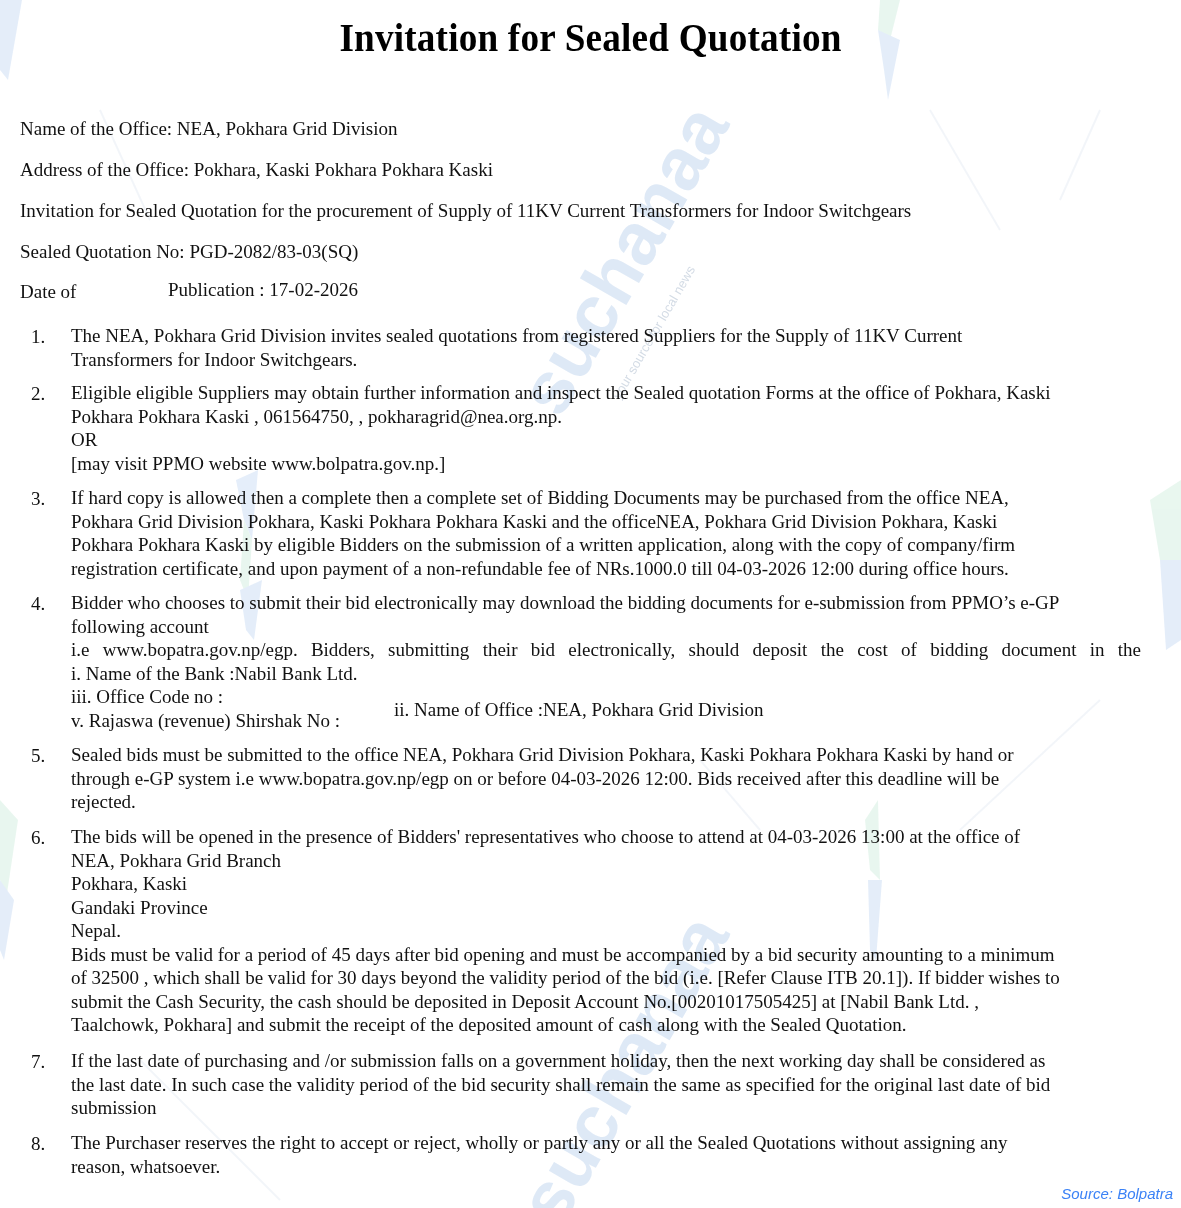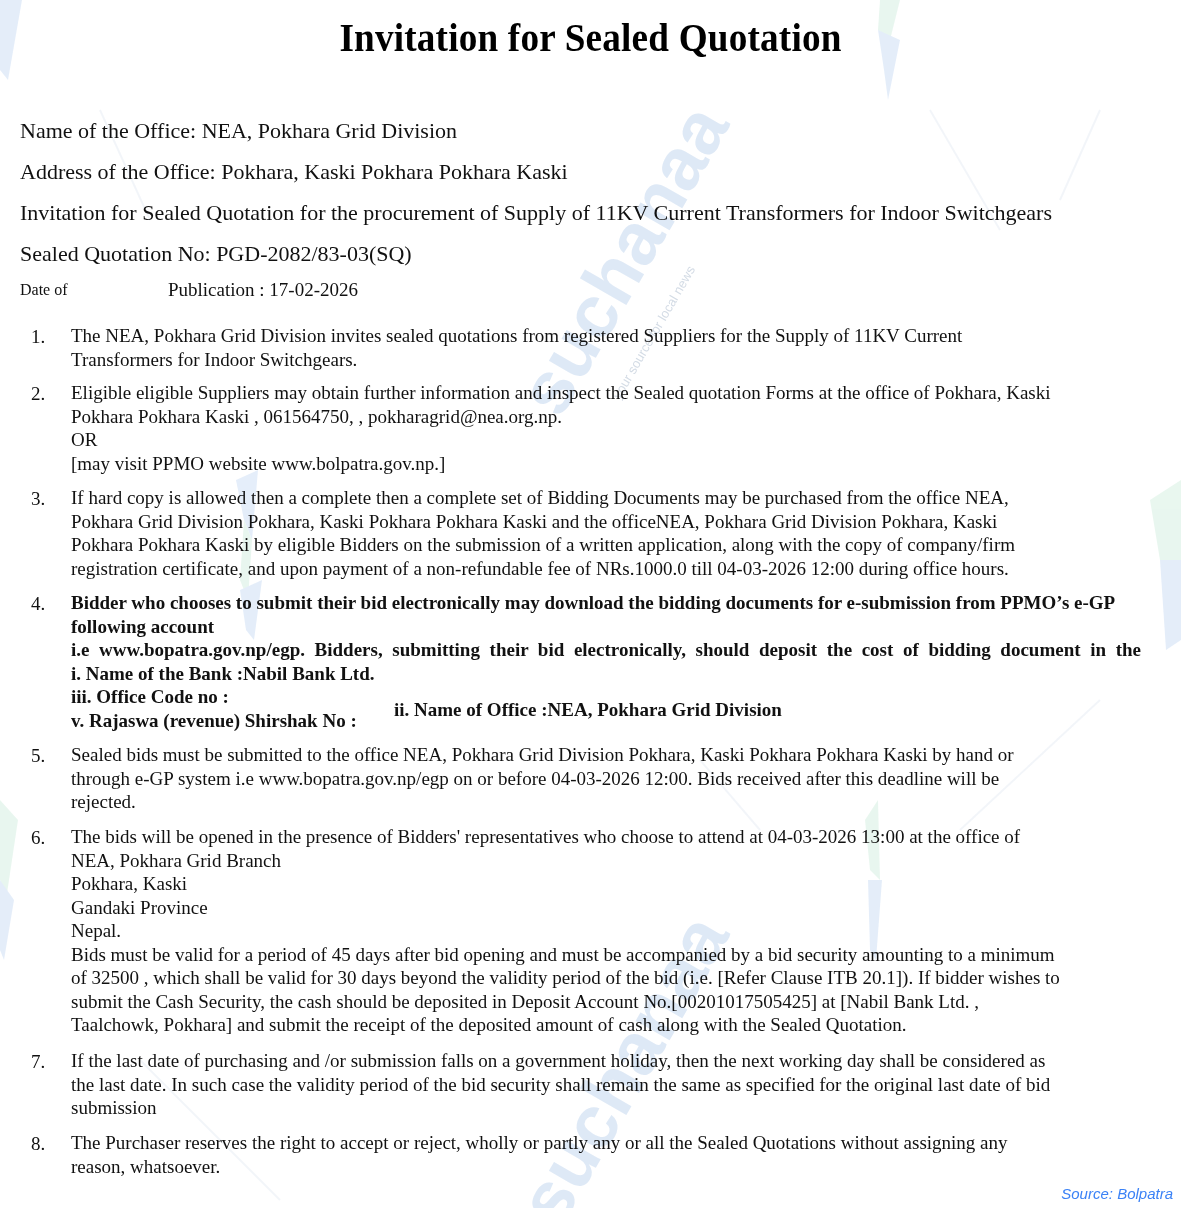--- a/index.html
+++ b/index.html
@@ -34,24 +34,24 @@
       font-family: "Liberation Serif", "DejaVu Serif", serif;
       font-weight: bold;
       font-size: 40px;
       letter-spacing: 0.2px;
       transform: scaleX(0.93);
       color: #000000;
     }
     .meta-line {
       position: absolute;
       left: 20px;
-      font-size: 22px;
+      font-size: 19px;
       white-space: nowrap;
     }
-    .date-label { position: absolute; left: 20px; top: 281px; font-size: 16px; text-align: center; }
+    .date-label { position: absolute; left: 20px; top: 281px; font-size: 19px; text-align: center; }
     .date-value { position: absolute; left: 168px; top: 279px; font-size: 19px; white-space: nowrap; }
 
     .list {
       position: absolute;
       left: 0;
       top: 324px;
       width: 1181px;
     }
     .item {
       position: absolute;
@@ -162,21 +162,21 @@
       <div class="item-body" style="top:0px;">
         <span class="ln">If hard copy is allowed then a complete then a complete set of Bidding Documents may be purchased from the office NEA,</span>
         <span class="ln">Pokhara Grid Division Pokhara, Kaski Pokhara Pokhara Kaski  and the officeNEA, Pokhara Grid Division Pokhara, Kaski</span>
         <span class="ln">Pokhara Pokhara Kaski by eligible Bidders on the submission of a written application, along with the copy of company/firm</span>
         <span class="ln">registration certificate, and upon  payment of a non-refundable fee of NRs.1000.0 till 04-03-2026 12:00 during office hours.</span>
       </div>
     </div>
 
     <div class="item" style="top:267px;">
       <span class="item-num" style="top:2px;">4.</span>
-      <div class="item-body" style="top:0px;font-weight:bold;">
+      <div class="item-body" style="top:0px;">
         <span class="ln">Bidder who chooses to submit their bid electronically may download the bidding documents for e-submission from PPMO’s e-GP</span>
         <span class="ln">following account</span>
         <span class="ln justify">i.e www.bopatra.gov.np/egp. Bidders, submitting their bid electronically, should deposit the cost of bidding document in the</span>
         <span class="acct-row">
           <span class="c1"> i. Name of the Bank :Nabil Bank Ltd.</span>
           <span class="c2">ii. Name of Office :NEA, Pokhara Grid Division</span>
         </span>
         <span class="acct-row">
           <span class="c1">iii. Office Code no :</span>
         </span>

